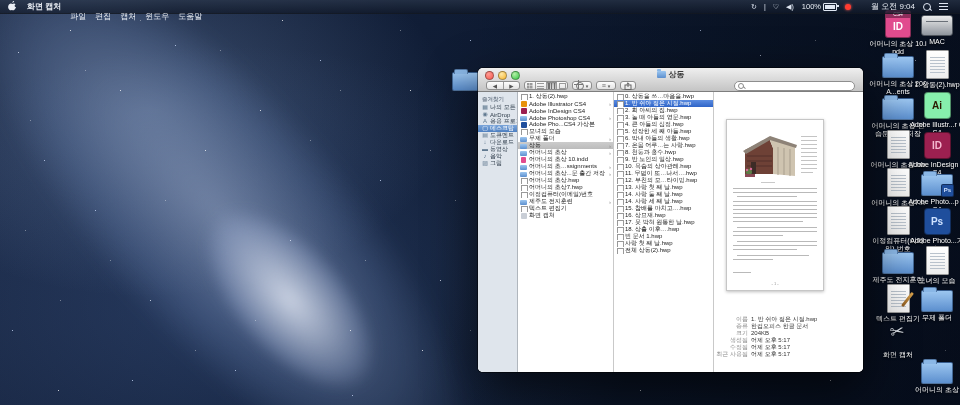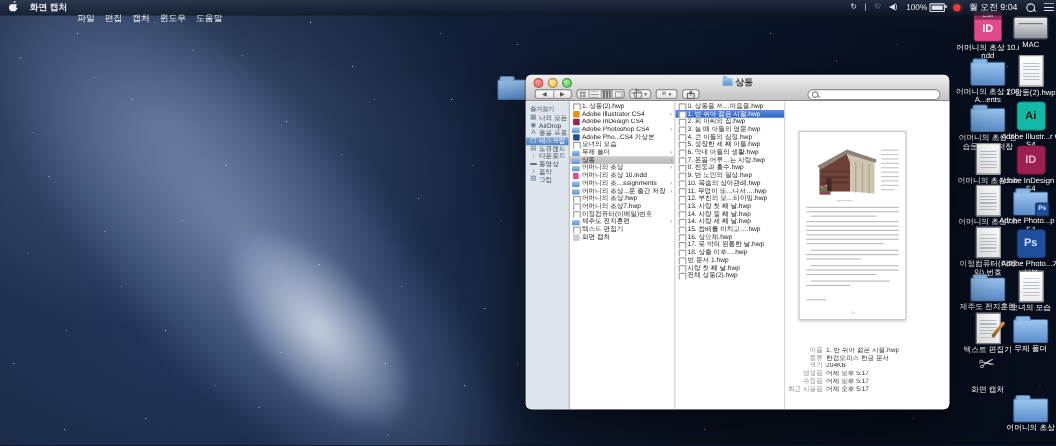--- a/index.html
+++ b/index.html
@@ -39,48 +39,48 @@
     905px 180px #fff,945px 350px #fff,25px 230px #fff,60px 300px #fff,140px 20px #fff,
     195px 350px #fff,340px 90px #fff,430px 150px #fff,470px 330px #fff;}
   
   .menubar{position:absolute;left:0;top:0;width:960px;height:13px;z-index:40;
     background:linear-gradient(rgba(40,52,72,.75),rgba(16,24,40,.72));
     border-bottom:1px solid rgba(0,0,0,.45);
     display:flex;align-items:center;color:#e9edf4;font-size:8px;}
   .mb-left{display:flex;align-items:center;gap:9px;padding-left:8px;}
   .mb-app{font-weight:bold;}
   .menu-item{cursor:default;}
-  .mb-right{margin-left:auto;display:flex;align-items:center;gap:8px;padding-right:2px;}
+  .mb-right{margin-left:auto;display:flex;align-items:center;gap:8px;padding-right:12px;}
   .mb-glyph{font-size:7px;line-height:13px;color:#dfe6f2;}
   .battery{display:flex;align-items:center;gap:2px;}
   .battery .pct{font-size:7.5px;}
   .batt-shape{width:12px;height:6px;border:1px solid #dfe6f2;border-radius:1px;position:relative;}
   .batt-shape::before{content:"";position:absolute;inset:1px;background:#dfe6f2;}
   .batt-shape::after{content:"";position:absolute;right:-3px;top:1px;width:2px;height:2px;background:#dfe6f2;}
   .rec-dot{width:6px;height:6px;border-radius:50%;background:#ff3b30;box-shadow:0 0 3px #ff5a52;}
-  .clock{font-size:8px;}
+  .clock{font-size:8px;margin-left:12px;}
   .spot{width:6px;height:6px;border:1.2px solid #dfe6f2;border-radius:50%;position:relative;}
   .spot::after{content:"";position:absolute;left:5px;top:5px;width:3px;height:1.2px;background:#dfe6f2;transform:rotate(45deg);}
   .notif{width:9px;height:7px;background:repeating-linear-gradient(to bottom,#dfe6f2 0 1px,transparent 1px 3px);}
   
   .dicon{position:absolute;width:58px;text-align:center;z-index:5;}
   .dicon .dlabel{margin-top:2px;font-size:7px;line-height:7.5px;color:#fff;
     text-shadow:0 1px 2px rgba(0,0,0,.9);word-break:break-all;}
   .ic{position:relative;margin:0 auto;}
   .ic-folder{width:30px;height:20px;margin-top:6px;border-radius:2px;
     background:linear-gradient(#9cc6f0,#5c8fce);border:1px solid rgba(30,60,100,.6);}
   .ic-folder::before{content:"";position:absolute;top:-4px;left:1px;width:12px;height:4px;
     background:#8ab7e6;border-radius:2px 2px 0 0;border:1px solid rgba(30,60,100,.5);border-bottom:none;}
   .ic-page{width:21px;height:27px;background:linear-gradient(#ffffff,#ededed);
     border:1px solid #9a9a9a;border-radius:1px;}
   .ic-page::before{content:"";position:absolute;left:3px;top:6px;right:3px;height:16px;
     background:repeating-linear-gradient(to bottom,#b9c2cc 0 1px,transparent 1px 3px);}
   .ic-sq{width:25px;height:25px;margin-top:2px;border-radius:4px;display:flex;align-items:center;
     justify-content:center;font-weight:bold;font-size:10px;border:1px solid rgba(0,0,0,.4);}
-  .sq-ai{background:#14b8a6;color:#2b1a00;}
+  .sq-ai{background:#86efac;color:#2b1a00;}
   .sq-id{background:#9c2050;color:#f5b8d0;}
   .sq-ps{background:#1f4e9c;color:#cfe2ff;}
   .ic-indd{width:24px;height:26px;margin-top:2px;border-radius:3px;background:#e14b8e;
     border:1px solid rgba(0,0,0,.4);color:#fff;}
   .ic-indd .cs4{display:block;font-size:5px;background:#8d2d5c;border-radius:3px 3px 0 0;line-height:7px;}
   .ic-indd .idl{display:block;font-size:10px;font-weight:bold;line-height:18px;}
   .ic-drive{width:30px;height:19px;margin-top:7px;border-radius:3px;
     background:linear-gradient(#ececec,#8f959d);border:1px solid #4e545c;}
   .ic-drive::after{content:"";position:absolute;left:4px;right:4px;top:5px;height:1px;background:#6a7078;}
   .pencil{position:absolute;right:0px;top:6px;width:3px;height:17px;background:linear-gradient(#d9a24c,#8a5a22);

